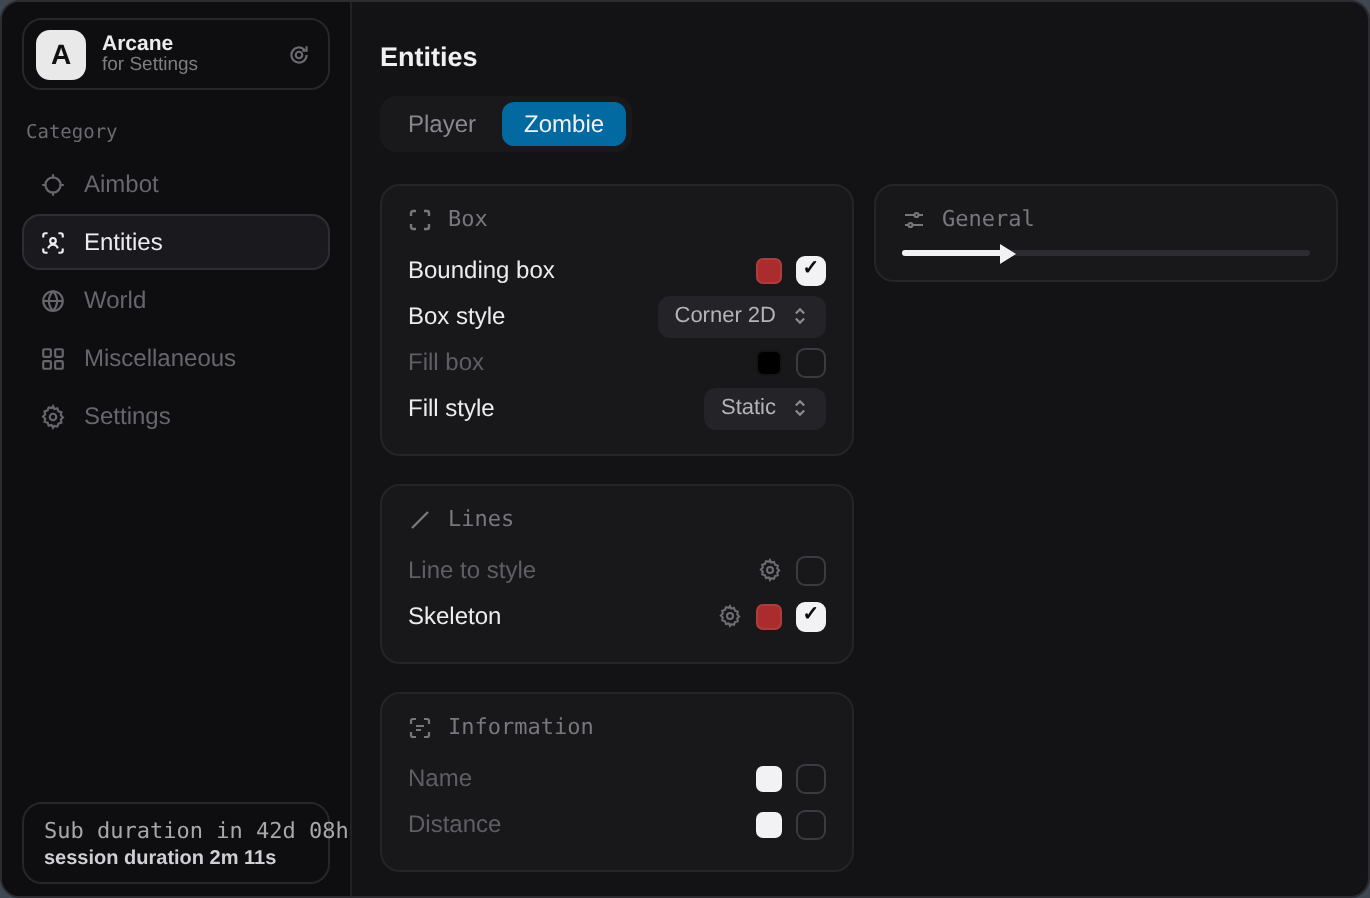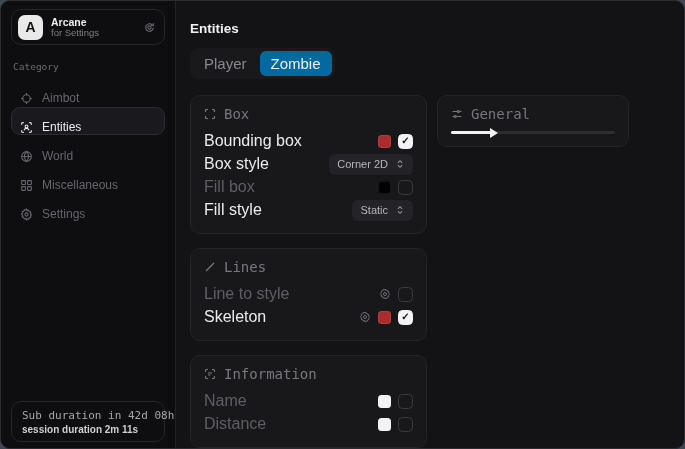--- a/index.html
+++ b/index.html
@@ -47,21 +47,21 @@
   .brand-gear { color:#6a6a70; display:flex; }
   .cat-label {
     margin:16px 2px 6px 2px;
     color:#6b6b71;
     font-family:"DejaVu Sans Mono", monospace;
     font-size:9.5px;
   }
   .nav { display:flex; flex-direction:column; gap:1px; }
   .nav-item {
     height:28px;
-    display:flex; align-items:flex-end; gap:9px;
+    display:flex; align-items:center; gap:9px;
     padding:0 8px;
     border:1px solid transparent;
     border-radius:9px;
     color:#66666d;
     font-size:12px;
     cursor:pointer;
   }
   .nav-item .nicon { display:flex; color:inherit; }
   .nav-item.active {
     background:#1a1a1e;
@@ -90,51 +90,51 @@
   .page-title { color:#f0f0f2; font-size:13.5px; font-weight:bold; margin:6px 0 12px 0; }
   .tabs {
     display:inline-flex;
     background:#19191c;
     border-radius:8px;
     padding:3px;
     gap:2px;
     margin-bottom:16px;
   }
   .tab {
-    font-size:15px;
+    font-size:12px;
     color:#88888e;
     padding:4px 11px;
     border-radius:6px;
     cursor:pointer;
   }
   .tab.active { background:#0369a1; color:#f0f0f2; }
   .content { display:flex; gap:10px; align-items:flex-start; }
   .col-left { width:237px; display:flex; flex-direction:column; gap:14px; }
-  .col-right { width:192px; }
+  .col-right { width:232px; }
   .panel {
     background:#18181b;
     border:1px solid #242429;
     border-radius:10px;
     padding:10px 13px 12px 13px;
   }
   .panel-head {
     display:flex; align-items:center; gap:8px;
     color:#77777d;
     font-family:"DejaVu Sans Mono", monospace;
-    font-size:14px;
+    font-size:11px;
     margin-bottom:8px;
   }
   .panel-head .picon { display:flex; color:#77777d; }
   .row {
     display:flex; align-items:center;
     height:22px;
     justify-content:space-between;
   }
   .row + .row { margin-top:1px; }
-  .row-label { font-size:16px; color:#ececef; }
+  .row-label { font-size:12px; color:#ececef; }
   .row.dim .row-label { color:#5e5e65; }
   .controls { display:flex; align-items:center; gap:7px; }
   .swatch {
     width:13px; height:13px;
     border-radius:3.5px;
     border:1px solid rgba(255,255,255,0.08);
   }
   .checkbox {
     width:15px; height:15px;
     border-radius:4.5px;

